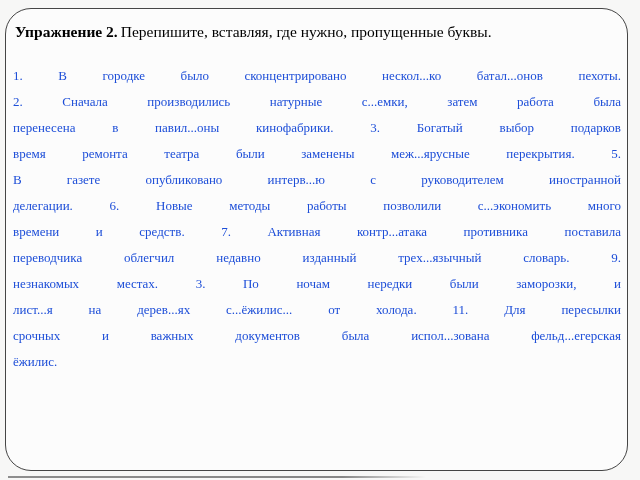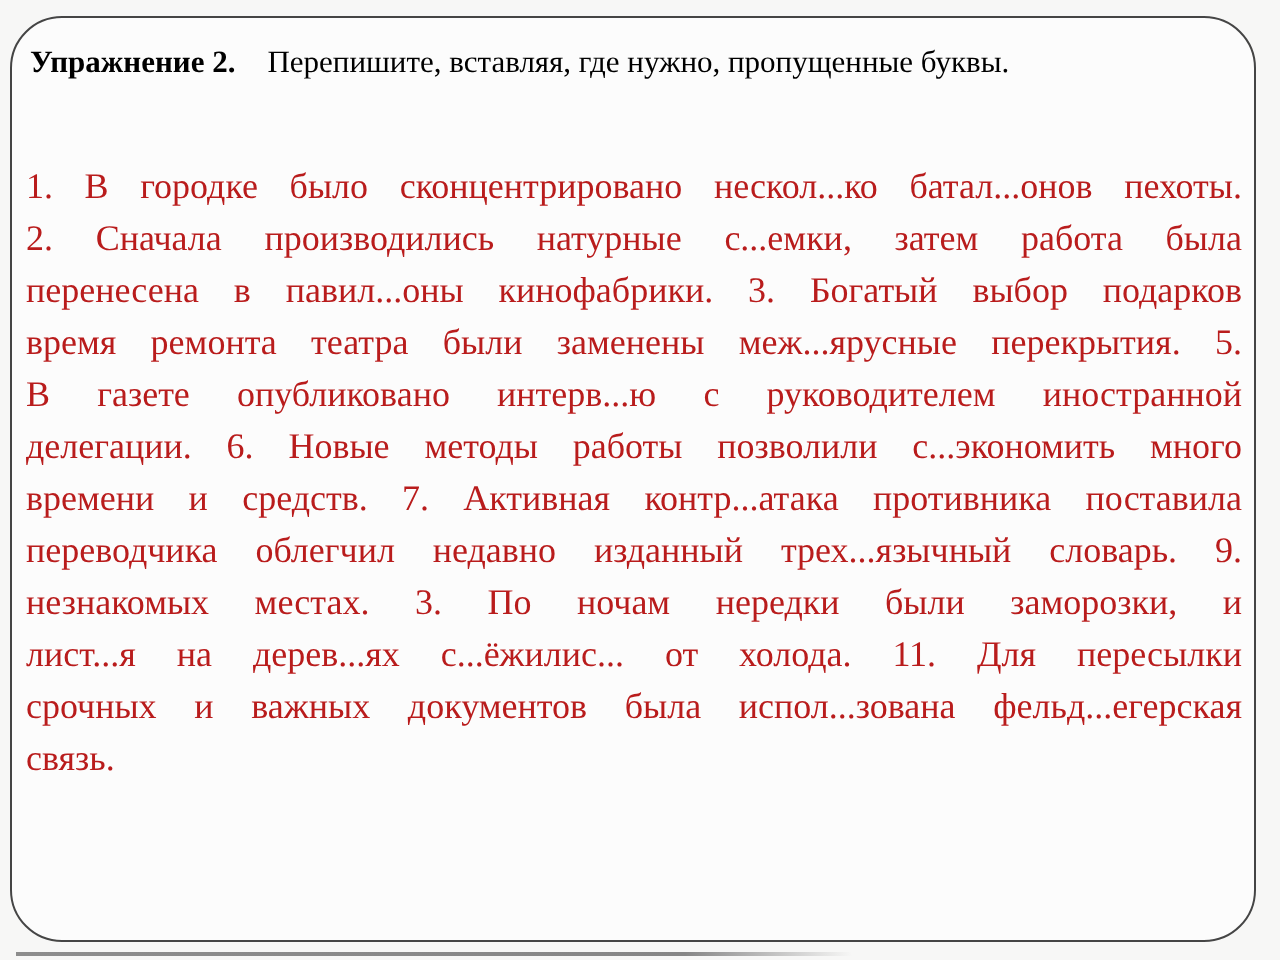--- a/index.html
+++ b/index.html
@@ -31,27 +31,27 @@
     font-size: 15.5px;
     line-height: 20px;
     color: #000;
     margin: 5px 2px 0 2px;
     white-space: nowrap;
   }
   .header .label {
     font-weight: bold;
   }
   .header .instruction {
-    margin-left: 16px;
+    margin-left: 3px;
   }
   .body-text {
-    margin-top: 38px;
-    font-size: 18px;
+    margin-top: 21px;
+    font-size: 13px;
     line-height: 26px;
-    color: #b91c1c;
+    color: #1d4ed8;
   }
   .line {
     text-align: justify;
     text-align-last: justify;
     white-space: normal;
     overflow: hidden;
     height: 26px;
   }
   .line:last-child {
     text-align-last: left;
@@ -78,17 +78,17 @@
     <div class="line">2. Сначала производились натурные с...емки, затем работа была</div>
     <div class="line">перенесена в павил...оны кинофабрики. 3. Богатый выбор подарков</div>
     <div class="line">время ремонта театра были заменены меж...ярусные перекрытия. 5.</div>
     <div class="line">В газете опубликовано интерв...ю с руководителем иностранной</div>
     <div class="line">делегации. 6. Новые методы работы позволили с...экономить много</div>
     <div class="line">времени и средств. 7. Активная контр...атака противника поставила</div>
     <div class="line">переводчика облегчил недавно изданный трех...язычный словарь. 9.</div>
     <div class="line">незнакомых местах. 3. По ночам нередки были заморозки, и</div>
     <div class="line">лист...я на дерев...ях с...ёжилис... от холода. 11. Для пересылки</div>
     <div class="line">срочных и важных документов была испол...зована фельд...егерская</div>
-    <div class="line">связь.</div>
+    <div class="line">ёжилис.</div>
   </div>
 </div>
 
 <div class="bottom-line"></div>
 
 </body></html>

